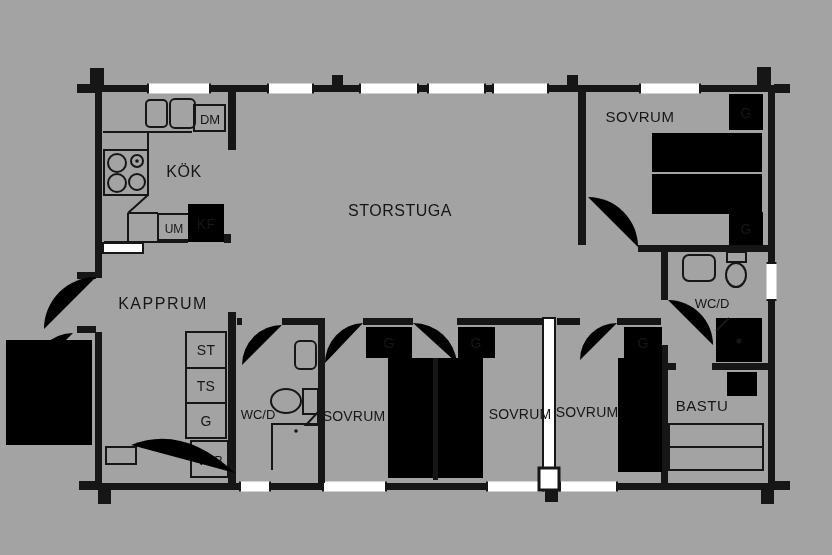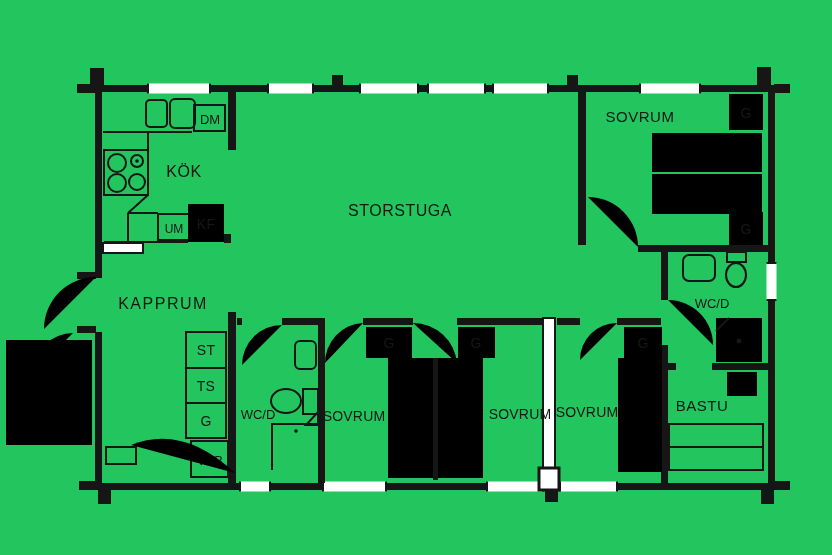--- a/index.html
+++ b/index.html
@@ -1,16 +1,16 @@
 <!DOCTYPE html>
 <html><head>
 <meta charset="utf-8">
 <style>
   html,body{margin:0;padding:0;background:#ffffff;}
-  #stage{position:relative;width:832px;height:555px;background:#22c55e;overflow:hidden;}
+  #stage{position:relative;width:832px;height:555px;background:#a3a3a3;overflow:hidden;}
   svg{position:absolute;left:0;top:0;}
   .s{stroke:#161616;fill:none;stroke-width:2;stroke-linecap:butt;stroke-linejoin:miter;}
   .s12{stroke-width:1.2}.s15{stroke-width:1.5}.s25{stroke-width:2.5}.s3{stroke-width:3}.s4{stroke-width:4}
   .f{fill:#161616;stroke:none;}
   .wf{fill:#ffffff;stroke:none;}
   .wfs{fill:#ffffff;stroke:#161616;stroke-width:2;}
   .wfs3{fill:#ffffff;stroke:#161616;stroke-width:3;}
   text{font-family:"Liberation Sans","DejaVu Sans",sans-serif;fill:#161616;text-anchor:middle;}
   .t16{font-size:16px;letter-spacing:.5px}
   .t16w{font-size:16px;letter-spacing:1.5px}

